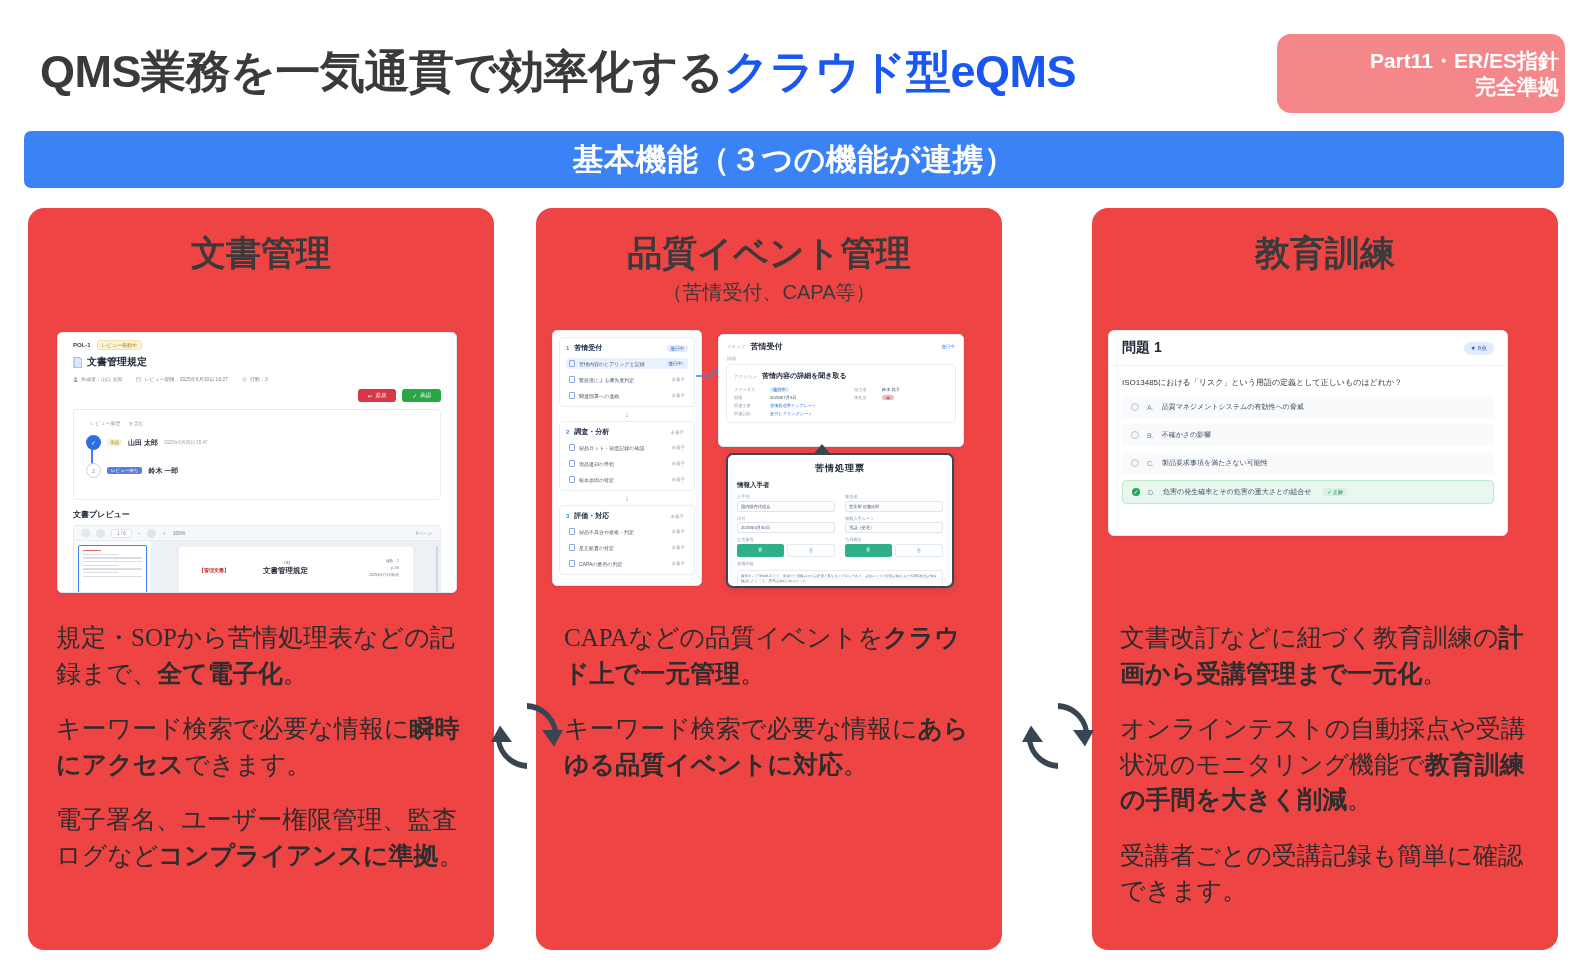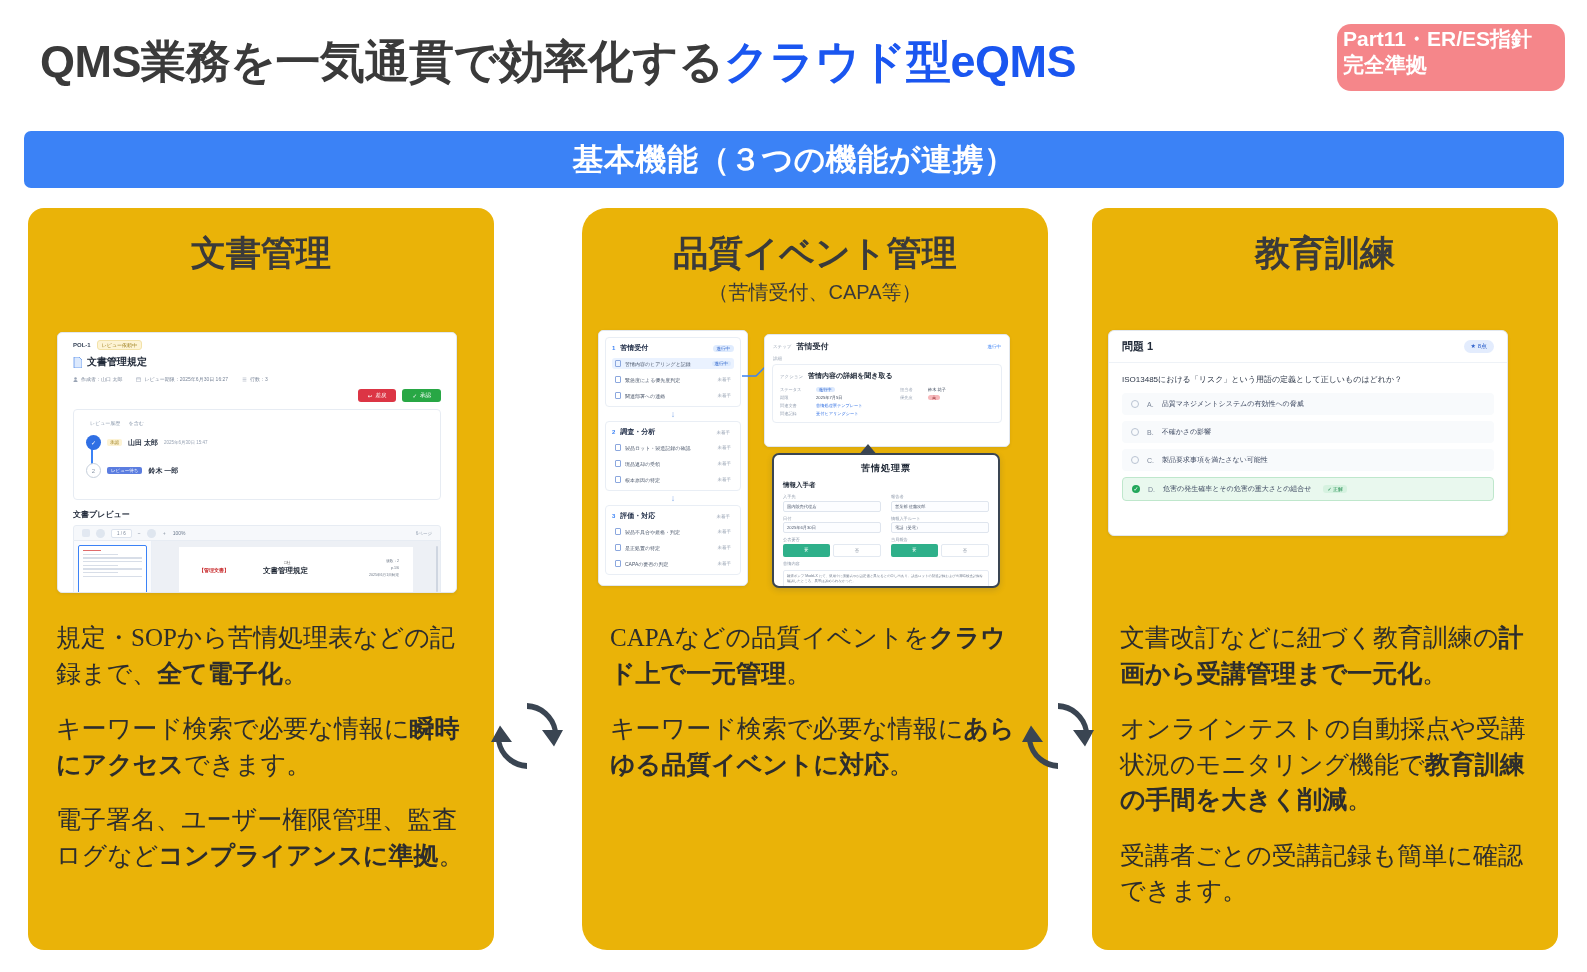--- a/index.html
+++ b/index.html
@@ -5,53 +5,53 @@
   * { box-sizing: border-box; margin: 0; padding: 0; }
   html, body {
     width: 1587px; height: 972px;
     background: #ffffff;
     font-family: "Liberation Sans", "DejaVu Sans", sans-serif;
     overflow: hidden;
   }
   .page { position: relative; width: 1587px; height: 972px; }
 
   
-  .header { position: absolute; left: 0; top: 4px; width: 1587px; height: 118px; }
+  .header { position: absolute; left: 0; top: 14px; width: 1587px; height: 118px; }
   .main-title {
     position: absolute; left: 40px; top: 28px;
     font-size: 45px; font-weight: 700; color: #3a3a3a;
     letter-spacing: -0.5px; white-space: nowrap;
   }
   .main-title .accent { color: #1a56f0; }
   .badge-compliance {
     position: absolute; right: 22px; top: 20px;
-    width: 228px; padding: 2px 6px 12px;
+    width: 288px; padding: 14px 6px 12px;
     background: #f5868a; border-radius: 14px;
-    color: #ffffff; text-align: left;
+    color: #ffffff; text-align: right;
     font-size: 21px; font-weight: 700; line-height: 1.25;
   }
 
   
   .section-band {
     position: absolute; left: 24px; top: 131px;
     width: 1540px; height: 57px;
     background: #3b82f6; border-radius: 7px;
     color: #ffffff; font-size: 31px; font-weight: 700;
     display: flex; align-items: center; justify-content: center;
     letter-spacing: 0.5px;
   }
 
   
   .columns { position: absolute; left: 0; top: 208px; width: 1587px; height: 750px; }
   .col {
     position: absolute; top: 0; width: 466px; height: 742px;
-    background: #eab308; border-radius: 16px;
+    background: #ef4444; border-radius: 16px;
   }
   .col-1 { left: 28px; }
-  .col-2 { left: 582px; border-radius: 25px; }
+  .col-2 { left: 536px; }
   .col-3 { left: 1092px; }
 
   .col-title {
     text-align: center; color: #3a3a3a;
     font-size: 35px; font-weight: 700; padding-top: 22px;
   }
   .col-subtitle {
     text-align: center; color: #3a3a3a;
     font-size: 20px; margin-top: 2px;
   }
@@ -209,21 +209,21 @@
   
   .m3 {
     left: 16px; top: 122px; width: 400px; height: 206px;
     border: 1px solid #e3e8ef; border-radius: 6px; background: #fff;
     box-shadow: 0 1px 3px rgba(30,50,90,.10);
   }
   .m3 .qhead {
     display: flex; align-items: center; padding: 8px 13px;
     border-bottom: 1px solid #eef2f7;
   }
-  .m3 .qn { font-size: 11px; font-weight: 700; color: #222b3a; }
+  .m3 .qn { font-size: 14px; font-weight: 700; color: #222b3a; }
   .m3 .pts { margin-left: auto; font-size: 6px; color: #2f62cc; background: #e3ecfd; border-radius: 8px; padding: 2px 7px; }
   .m3 .qtext { font-size: 8px; color: #2b3546; padding: 11px 13px 8px; }
   .m3 .opt {
     display: flex; align-items: center; gap: 8px;
     margin: 0 13px 6px; padding: 6px 9px;
     background: #f8fafc; border-radius: 4px; font-size: 7px; color: #3d4860;
   }
   .m3 .opt .radio { width: 8px; height: 8px; border-radius: 50%; border: 1px solid #b9c3d2; flex: none; }
   .m3 .opt .ltr { font-weight: 400; color: #7b8698; }
   .m3 .opt.correct { background: #e9f8ee; border: 1px solid #bfe7cc; }

